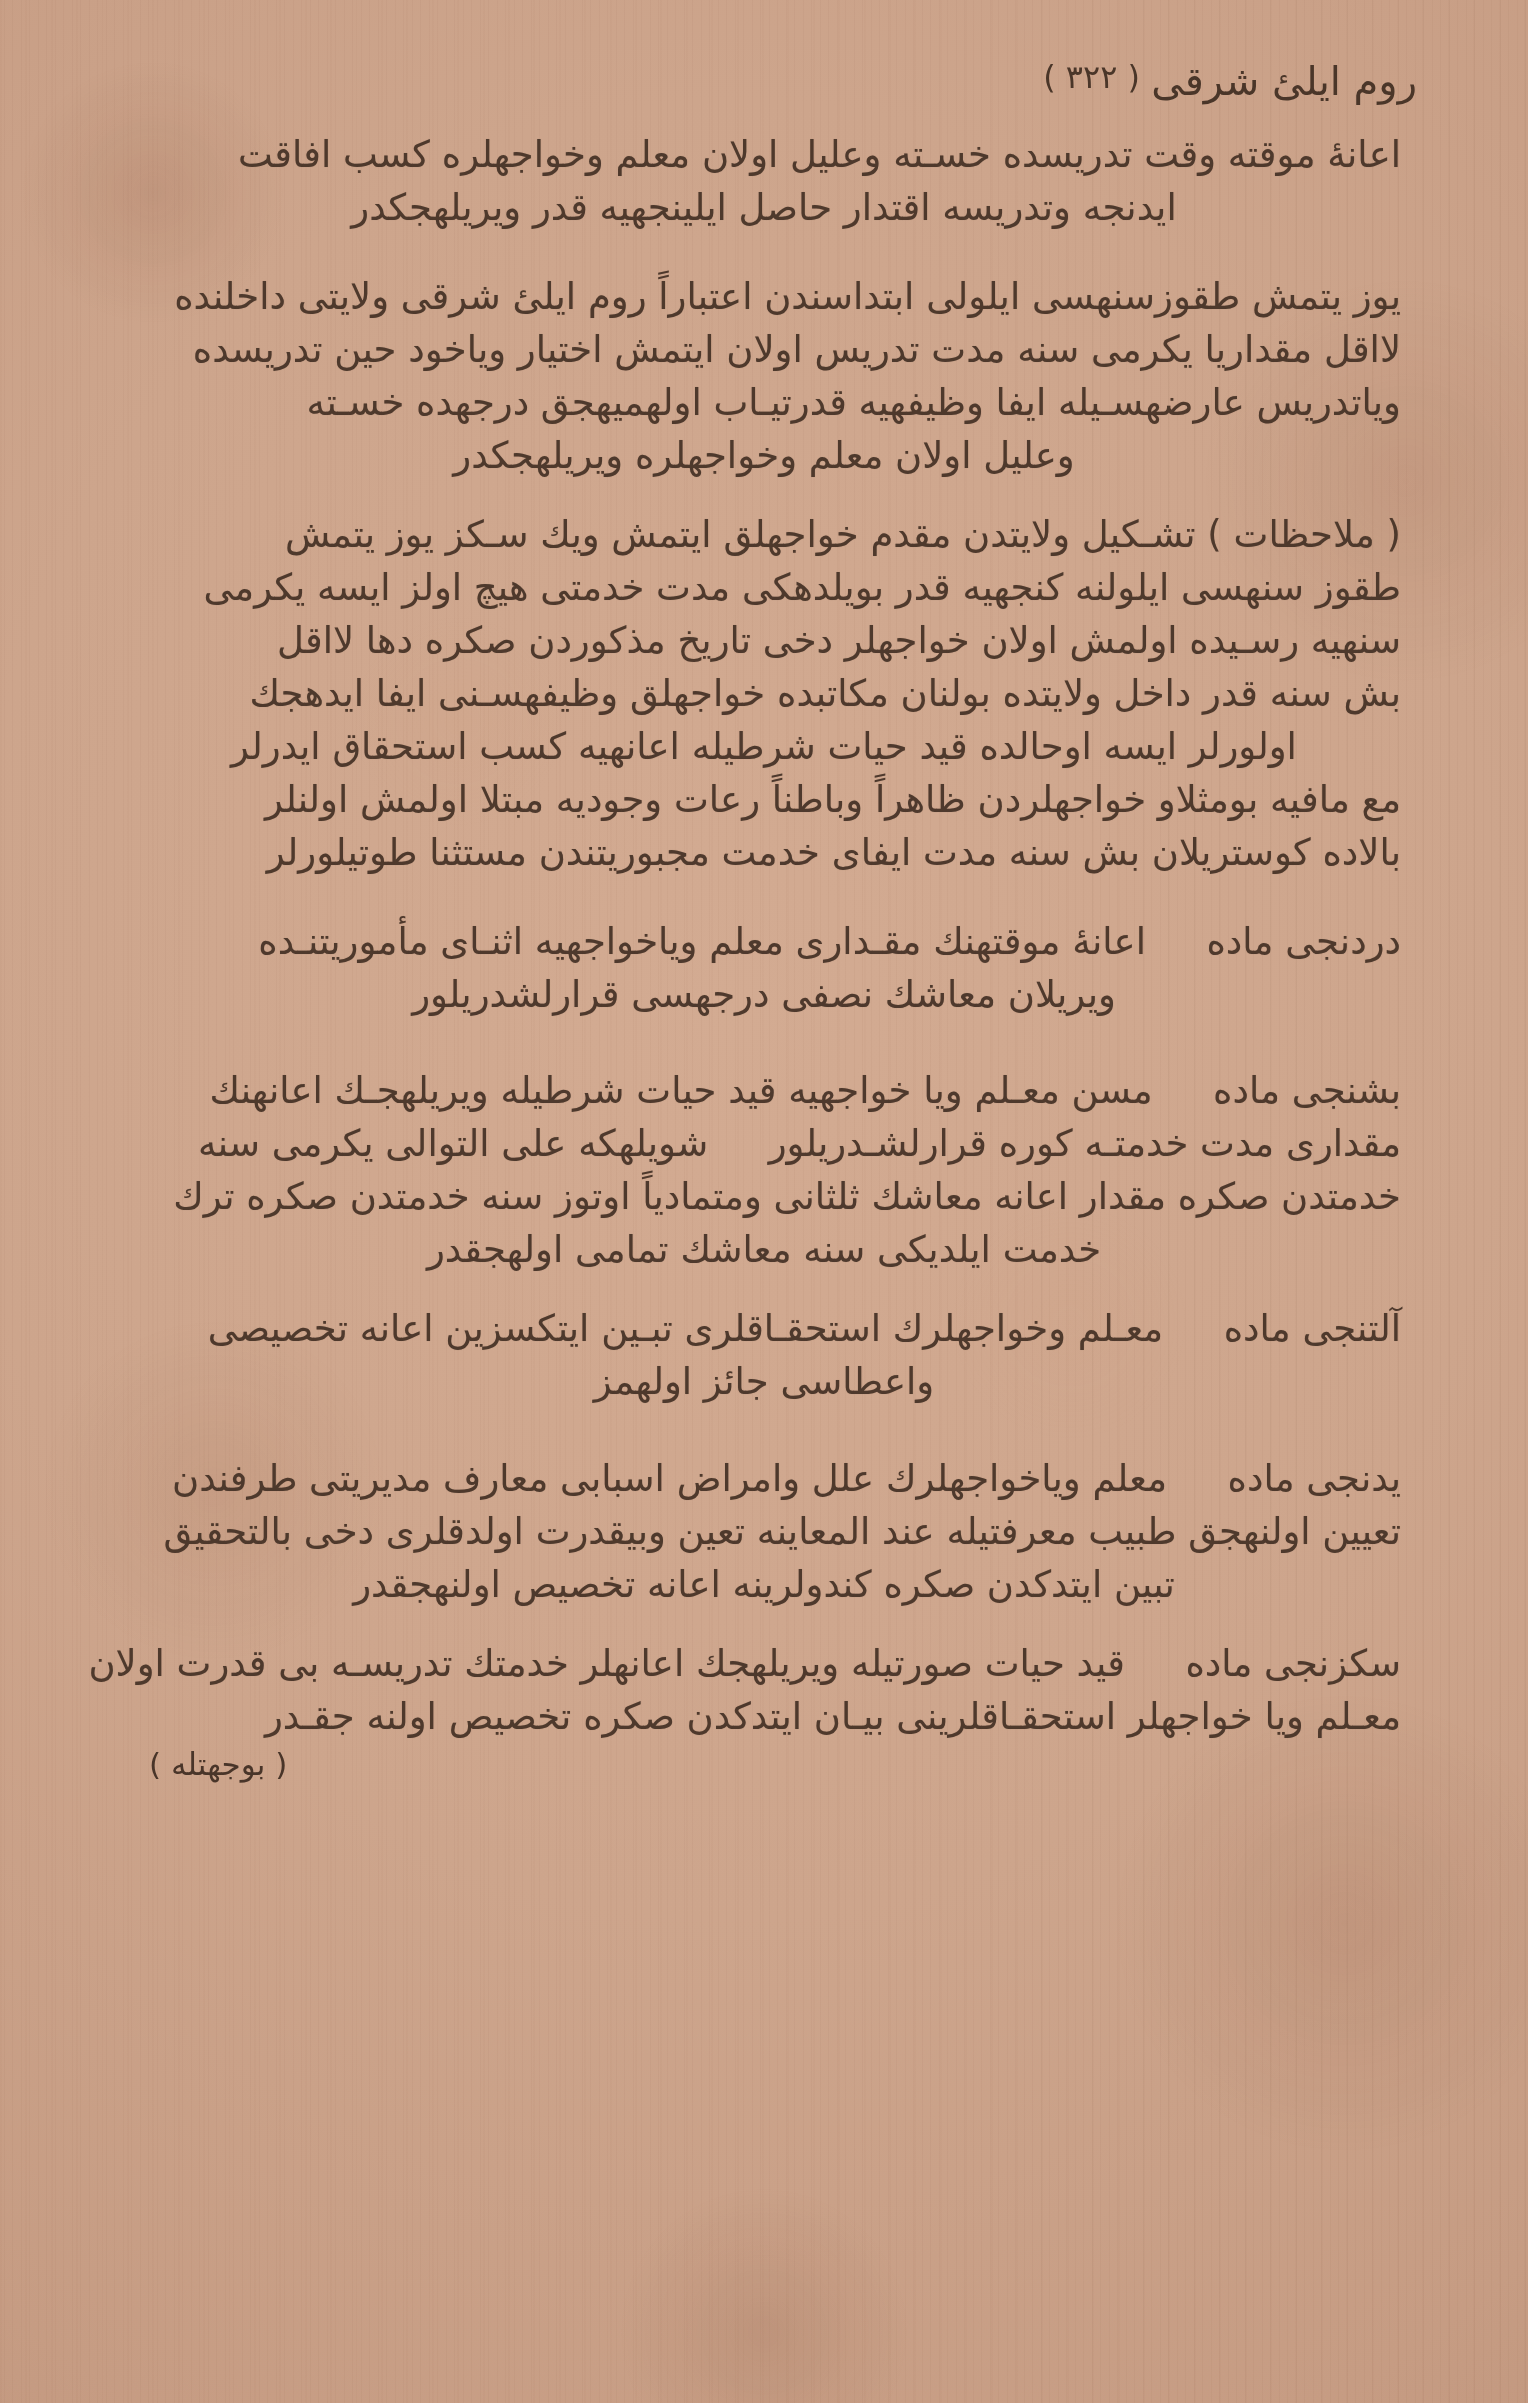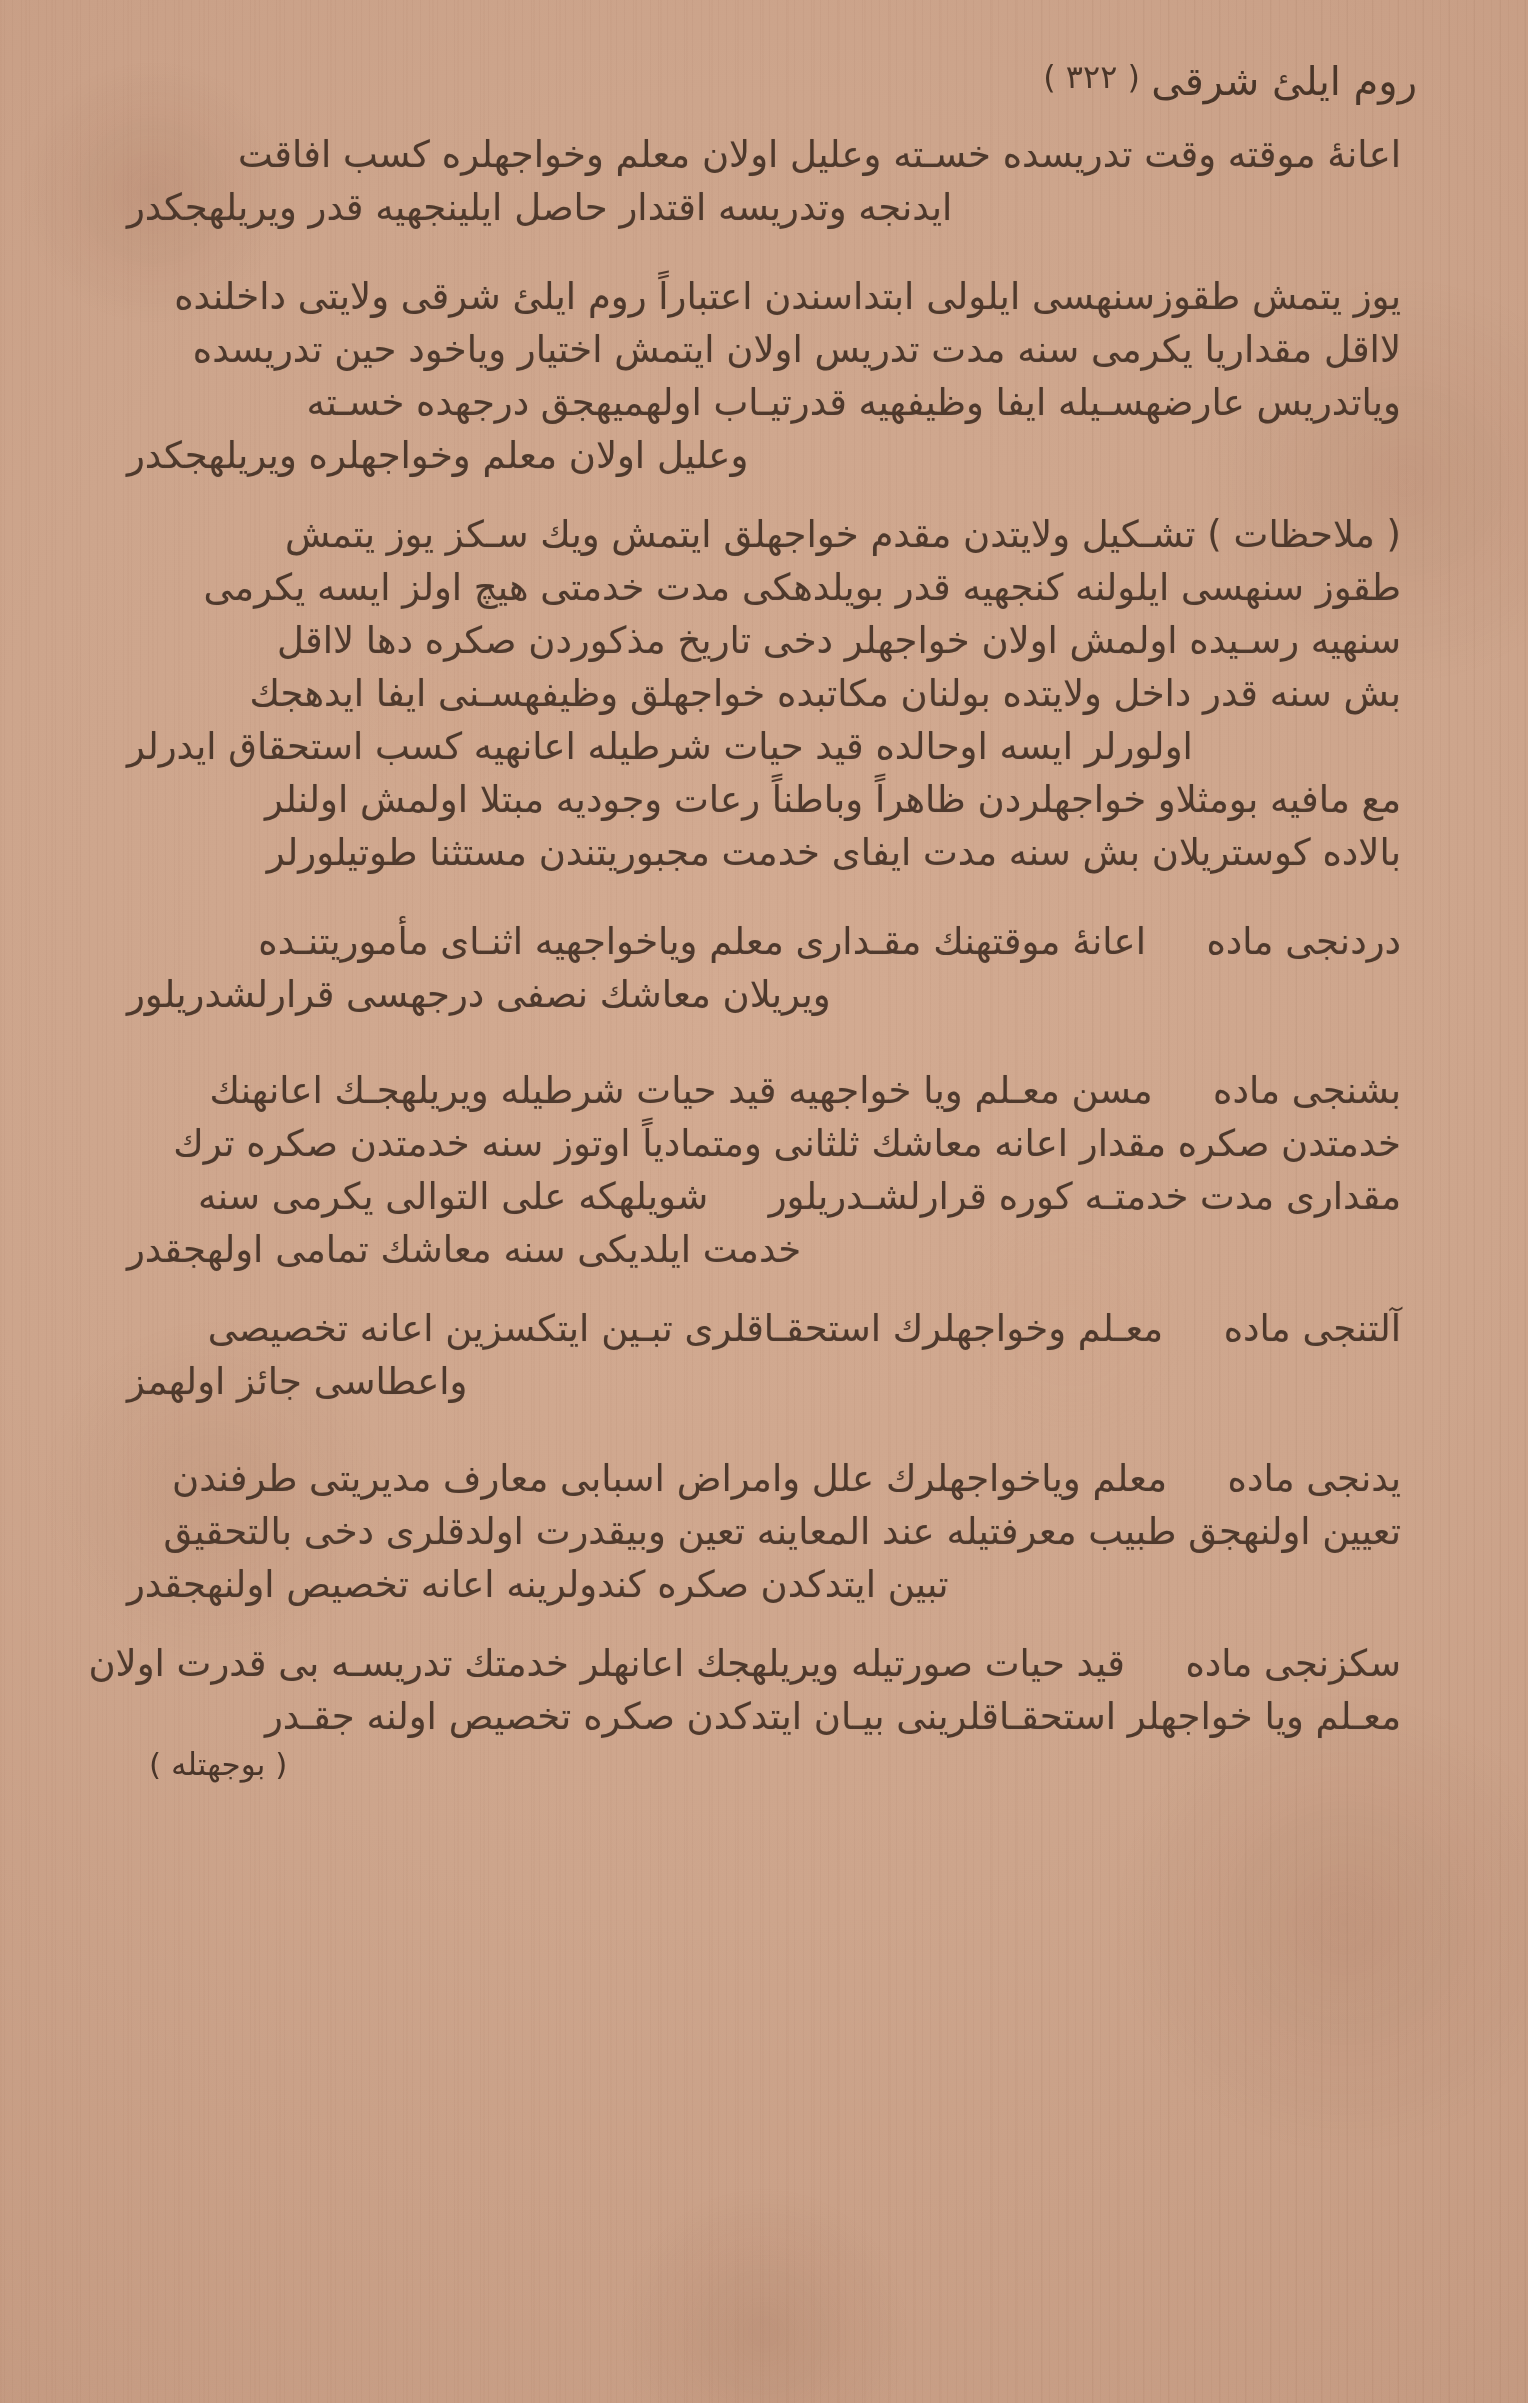--- a/index.html
+++ b/index.html
@@ -114,21 +114,21 @@
   .para .line{ margin-bottom:11.3px; }
 
   
   .just{
     display:flex;
     justify-content:space-between;
     direction:rtl;
   }
   .just > span{ display:inline-block; }
 
-  .indent-c{ text-align:left; }
+  .indent-c{ text-align:center; }
 
   .gap-sm{ height:15px; }
   .gap-md{ height:24.5px; }
   .gap-lg{ height:32px; }
 
   .catchword{
     font-size:31px;
     color:#493529;
     text-align:left;
     direction:rtl;
@@ -212,24 +212,24 @@
         </div>
       </div>
 
       <div class="gap-lg"></div>
 
       <div class="para">
         <div class="line just">
           <span>بشنجی ماده   مسن معـلم ویا خواجهیه قید حیات شرطیله ویریلهجـك اعانهنك</span>
         </div>
         <div class="line just">
+          <span>مقداری مدت خدمتـه کوره قرارلشـدریلور   شویلهکه علی التوالی یکرمی سنه</span>
+        </div>
+        <div class="line just">
           <span>خدمتدن صکره مقدار اعانه معاشك ثلثانی ومتمادیاً اوتوز سنه خدمتدن صکره ترك</span>
-        </div>
-        <div class="line just">
-          <span>مقداری مدت خدمتـه کوره قرارلشـدریلور   شویلهکه علی التوالی یکرمی سنه</span>
         </div>
         <div class="line indent-c">
           <span>خدمت ایلدیکی سنه معاشك تمامی اولهجقدر</span>
         </div>
       </div>
 
       <div class="gap-sm"></div>
 
       <div class="para">
         <div class="line just">

